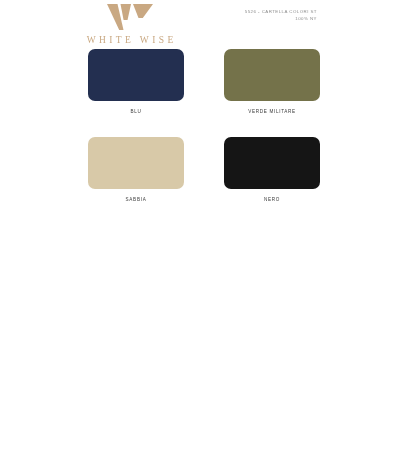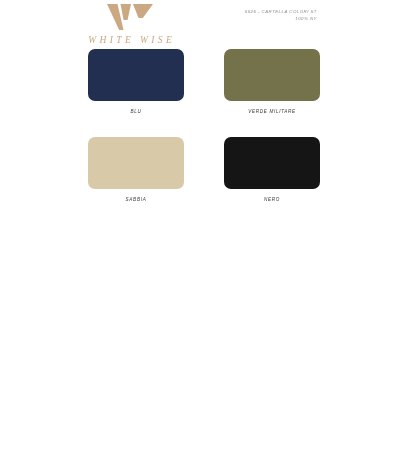--- a/index.html
+++ b/index.html
@@ -13,21 +13,20 @@
     font-family: "Liberation Sans", sans-serif;
     overflow: hidden;
   }
 
   .page {
     position: relative;
     width: 399px;
     height: 363px;
     background: #ffffff;
     box-sizing: border-box;
-    font-style: italic;
   }
 
   
   .header {
     position: relative;
     height: 48px;
   }
 
   .brand {
     position: absolute;

